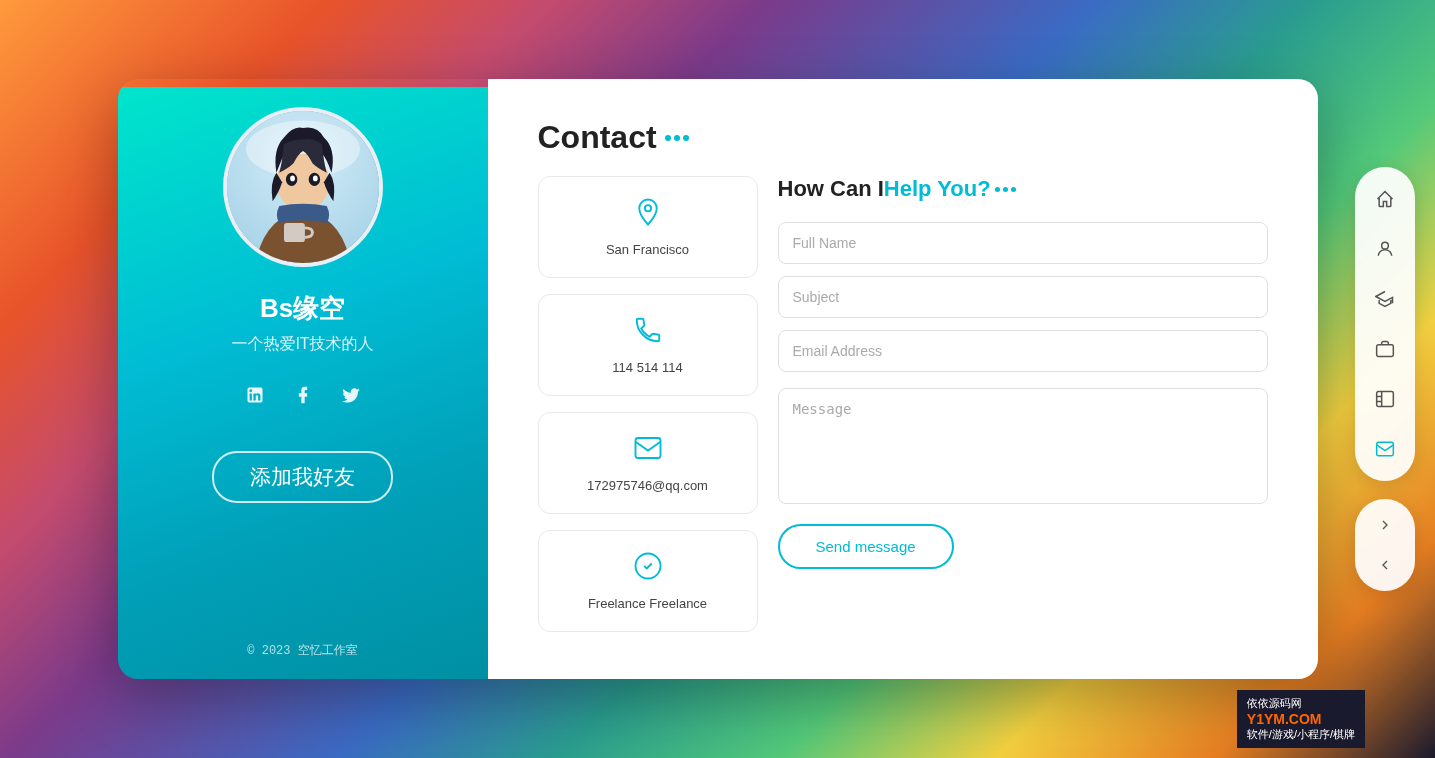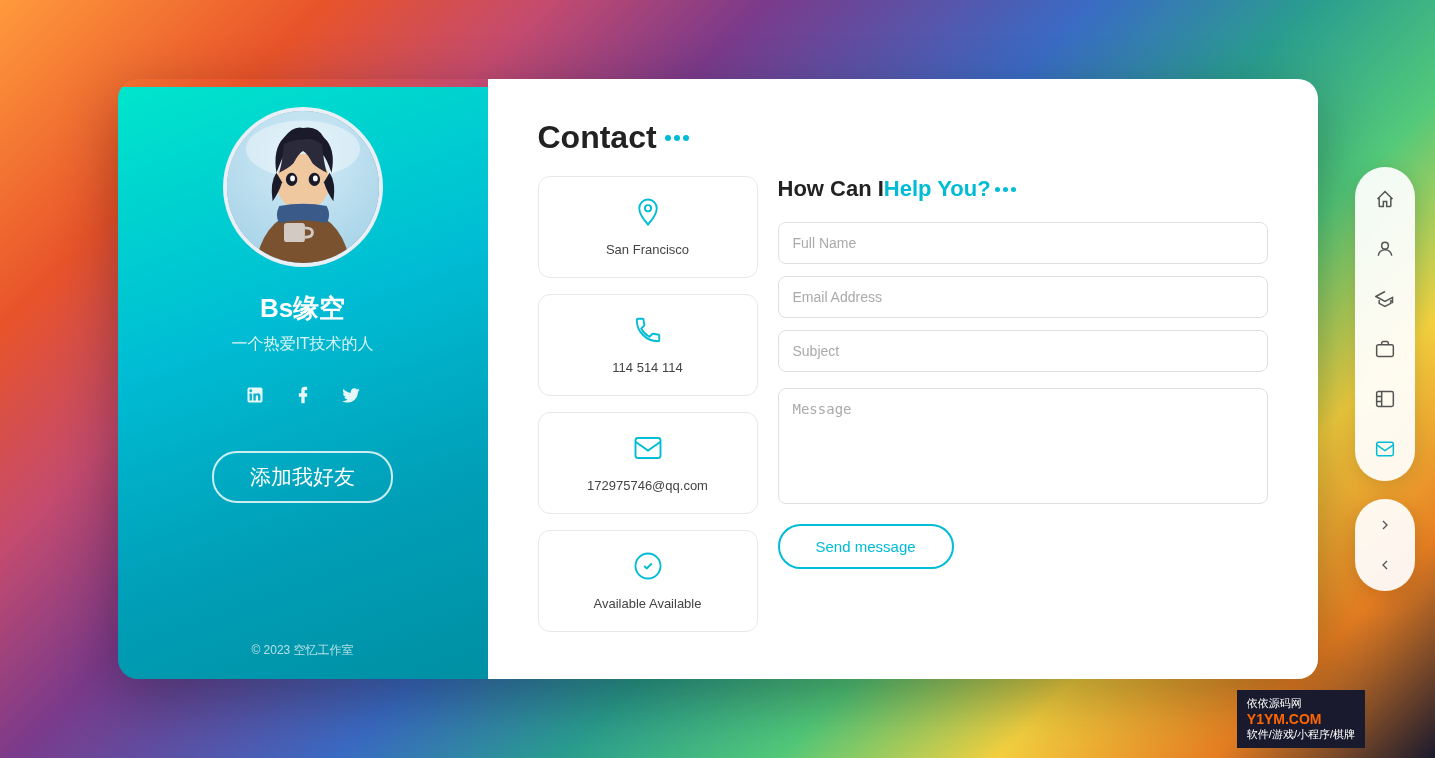--- a/index.html
+++ b/index.html
@@ -181,20 +181,21 @@
       border-radius: 25px;
       font-size: 21px;
       cursor: pointer;
       margin-bottom: auto;
     }
 
     .copyright {
       color: rgba(255,255,255,0.7);
       font-size: 12px;
       margin-top: 40px;
+      font-family: Liberation Mono, monospace;
     }
 
     
     .right-panel {
       flex: 1;
       background: #fff;
       padding: 40px 50px;
       overflow-y: auto;
     }
 
@@ -484,43 +485,43 @@
             <div class="contact-card-text">172975746@qq.com</div>
           </div>
 
           <div class="contact-card">
             <div class="contact-card-icon">
               <svg width="30" height="30" viewBox="0 0 24 24" fill="none" stroke="#00bcd4" stroke-width="1.5">
                 <circle cx="12" cy="12" r="10"></circle>
                 <path d="M9 12l2 2 4-4"></path>
               </svg>
             </div>
-            <div class="contact-card-text">Available Available</div>
+            <div class="contact-card-text">Freelance Freelance</div>
           </div>
 
         </div>
 
         <div class="form-section">
 
           <div class="form-title">
             <span>How Can I </span>
             <span class="form-title-highlight">Help You?</span>
             <div class="form-dots">
               <div class="form-dot"></div>
               <div class="form-dot"></div>
               <div class="form-dot"></div>
             </div>
           </div>
 
           <div class="form-layout">
 
             <div class="form-left">
               <input type="text" class="form-input" placeholder="Full Name" style="">
+              <input type="text" class="form-input" placeholder="Subject" style="">
               <input type="email" class="form-input" placeholder="Email Address" style="">
-              <input type="text" class="form-input" placeholder="Subject" style="">
             </div>
 
             <div class="form-right">
               <textarea class="form-textarea" placeholder="Message" style=""></textarea>
             </div>
 
           </div>
 
           <button class="send-btn">Send message</button>
 

